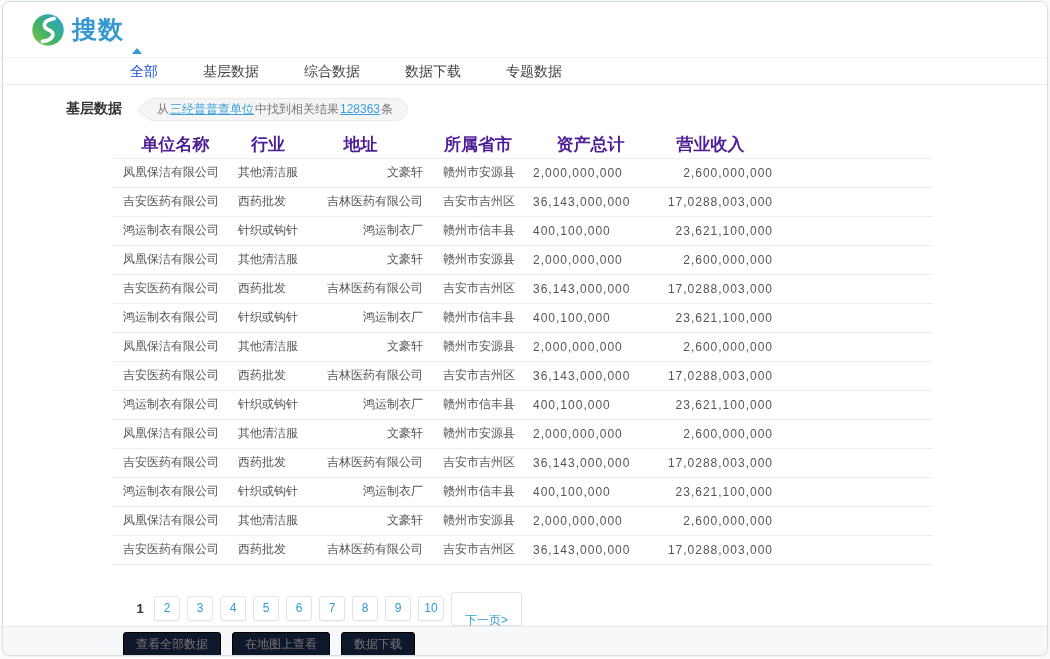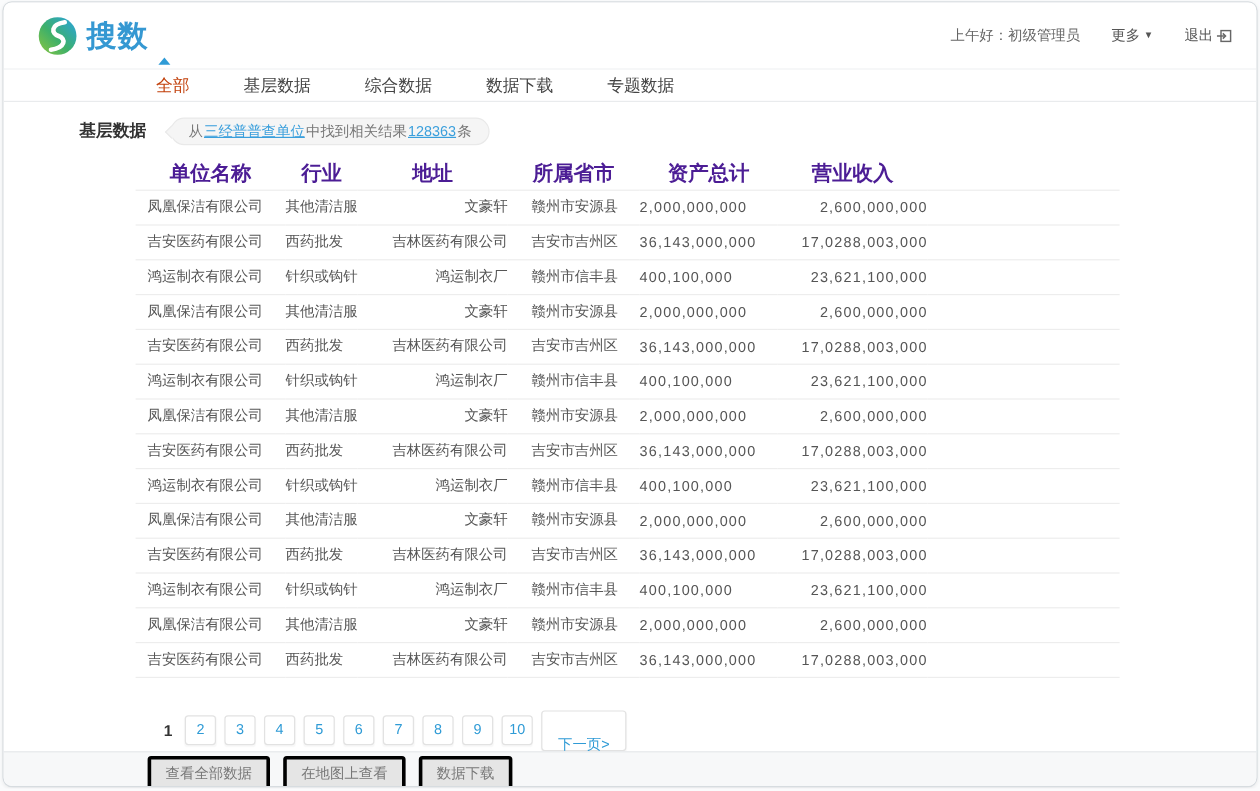--- a/index.html
+++ b/index.html
@@ -29,21 +29,21 @@
   .userarea .logout { margin-left:26px; cursor:pointer; color:#555; display:flex; align-items:center; }
   .userarea .logout svg { margin-left:3px; }
   
   .pointer { position:absolute; left:129px; top:46px; width:0; height:0;
     border-left:5px solid transparent; border-right:5px solid transparent;
     border-bottom:6px solid #2f9bd6; }
   
   .tabbar { height:28px; border-top:1px solid #f0f2f4; border-bottom:1px solid #e9ebed;
     display:flex; align-items:center; padding-left:127px; flex:0 0 auto; background:#fff; }
   .tab { font-size:14px; color:#444; margin-right:45px; cursor:pointer; line-height:28px; }
-  .tab.active { color:#c2410c; }
+  .tab.active { color:#1d4ed8; }
   
   .content { flex:1 1 auto; background:#fff; }
   .resultbar { display:flex; align-items:center; padding-left:63px; margin-top:12px; height:24px; }
   .section-label { font-size:14px; font-weight:bold; color:#333; }
   .result-pill { position:relative; margin-left:20px; background:#f5f5f5; border:1px solid #e9e9e9;
     border-radius:12px; padding:2px 14px; font-size:12px; color:#777; display:flex; align-items:center; }
   .result-pill .notch { position:absolute; left:-4px; top:7px; width:8px; height:8px; background:#f5f5f5;
     border-left:1px solid #e9e9e9; border-bottom:1px solid #e9e9e9; transform:rotate(45deg); }
   .result-pill a { color:#3a9fdc; text-decoration:underline; cursor:pointer; margin:0 1px; }
   
@@ -62,22 +62,22 @@
   .page-current { font-size:13px; font-weight:bold; color:#333; width:14px; text-align:center; }
   .page-box { width:26px; height:25px; line-height:23px; text-align:center; border:1px solid #e2e2e2;
     border-radius:3px; color:#2f9bd6; font-size:12px; background:#fff; margin-left:7px; cursor:pointer;
     box-shadow:0 1px 1px rgba(0,0,0,.03); }
   .page-next { padding:16px 13px; height:25px; line-height:23px; text-align:center; border:1px solid #e2e2e2;
     border-radius:3px; color:#2f9bd6; font-size:12px; background:#fff; margin-left:7px; cursor:pointer;
     box-shadow:0 1px 1px rgba(0,0,0,.03); }
   
   .footer { flex:0 0 auto; height:36px; background:#f7f8f9; border-top:1px solid #e7e9eb;
     display:flex; align-items:center; padding-left:120px; }
-  .footer button { margin-right:11px; padding:3px 12px; font-size:12px; color:#777; background:#e5e5e5;
-    border:3px solid #000000; border-radius:3px; cursor:pointer;
+  .footer button { margin-right:11px; padding:3px 12px; font-size:12px; color:#777; background:#0f172a;
+    border:1px solid #000000; border-radius:3px; cursor:pointer;
     font-family:"Liberation Sans","DejaVu Sans",sans-serif; }
 </style>
 </head>
 <body>
 
 <div class="card">
 
   <div class="header">
     <div class="logo">
       <svg viewBox="0 0 40 40">
@@ -88,35 +88,20 @@
             <stop offset="1" stop-color="#29a3e3"></stop>
           </linearGradient>
         </defs>
         <circle cx="20" cy="20" r="18.5" fill="url(#lg)"></circle>
         <path d="M27 6.5 C 13 8.5, 13.5 17.5, 21 20 C 28.5 22.5, 28 31.5, 13.5 33.5" stroke="#ffffff" stroke-width="4.5" fill="none" stroke-linecap="round"></path>
       </svg>
       <span class="brand">搜数</span>
     </div>
 
 
-    <div class="userarea">
-      <span class="greet">上午好：初级管理员</span>
-      <span class="more">
-        <span>更多</span>
-        <span class="caret">▼</span>
-      </span>
-      <span class="logout">
-        <span>退出</span>
-        <svg width="13" height="12" viewBox="0 0 13 12">
-          <rect x="3.5" y="1.5" width="8" height="9" fill="none" stroke="#666" stroke-width="1.2"></rect>
-          <line x1="0" y1="6" x2="7" y2="6" stroke="#666" stroke-width="1.2"></line>
-          <path d="M5 3.8 L7.3 6 L5 8.2" fill="none" stroke="#666" stroke-width="1.2"></path>
-        </svg>
-      </span>
-    </div>
   </div>
 
   <div class="pointer"></div>
 
   <div class="tabbar">
       <span class="tab active">全部</span>
       <span class="tab">基层数据</span>
       <span class="tab">综合数据</span>
       <span class="tab">数据下载</span>
       <span class="tab">专题数据</span>

